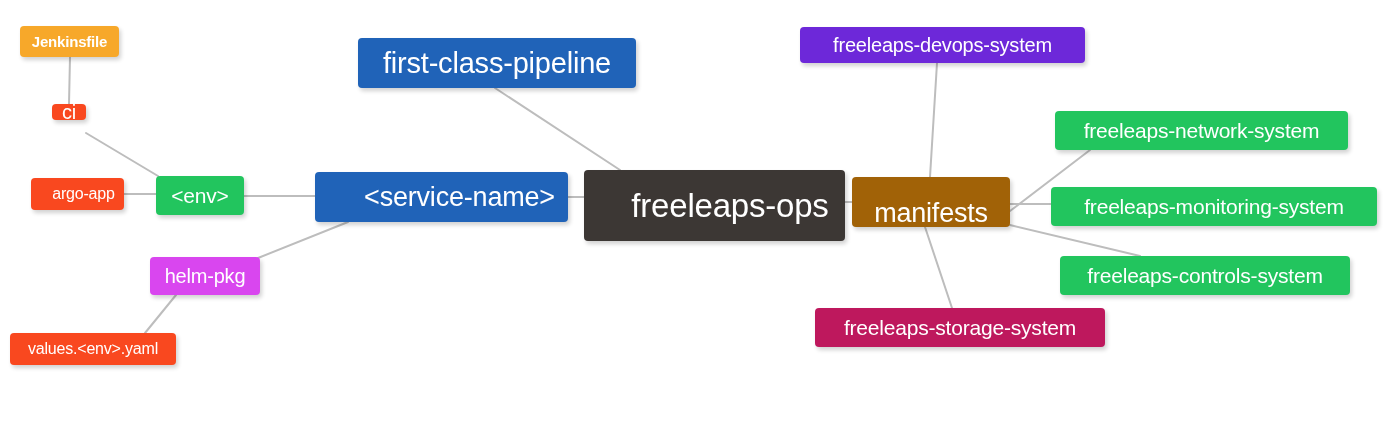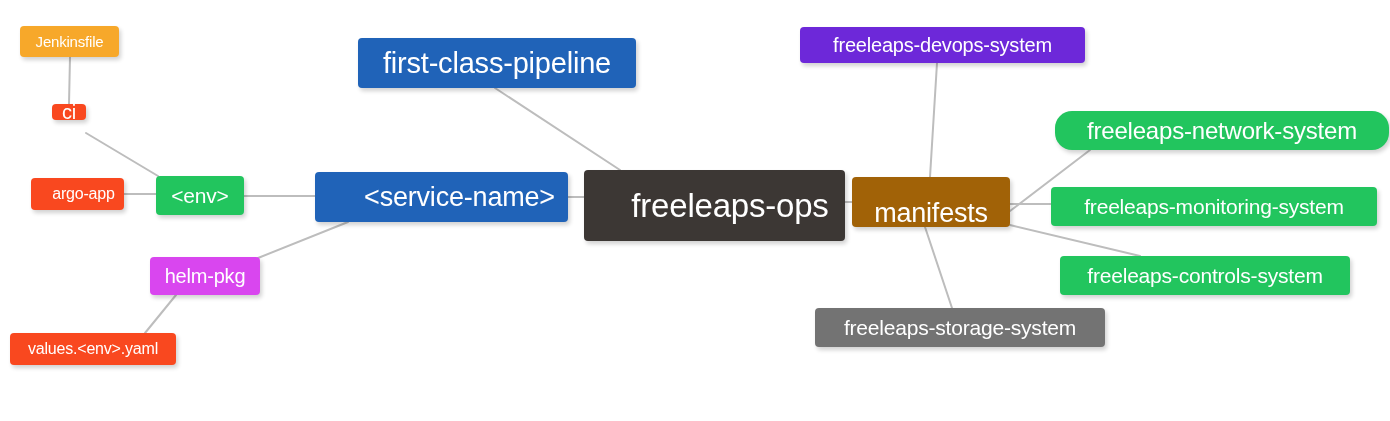--- a/index.html
+++ b/index.html
@@ -57,21 +57,21 @@
       <line x1="495" y1="88" x2="620" y2="170" stroke="#bdbdbd" stroke-width="2" stroke-linecap="round"></line>
       <line x1="568" y1="197" x2="584" y2="197" stroke="#bdbdbd" stroke-width="2" stroke-linecap="round"></line>
       <line x1="845" y1="202" x2="852" y2="202" stroke="#bdbdbd" stroke-width="2" stroke-linecap="round"></line>
       <line x1="930" y1="177" x2="937" y2="63" stroke="#bdbdbd" stroke-width="2" stroke-linecap="round"></line>
       <line x1="1010" y1="211" x2="1090" y2="150" stroke="#bdbdbd" stroke-width="2" stroke-linecap="round"></line>
       <line x1="1010" y1="204" x2="1051" y2="204" stroke="#bdbdbd" stroke-width="2" stroke-linecap="round"></line>
       <line x1="1010" y1="225" x2="1140" y2="256" stroke="#bdbdbd" stroke-width="2" stroke-linecap="round"></line>
       <line x1="925" y1="227" x2="952" y2="308" stroke="#bdbdbd" stroke-width="2" stroke-linecap="round"></line>
     </svg>
   <div id="node-layer">
-      <div class="node" style="left: 20px; top: 26px; width: 99px; height: 31px; background: rgb(247, 168, 42); font-size: 15px;">
+      <div class="node" style="left: 20px; top: 26px; width: 99px; height: 31px; background: rgb(247, 168, 42); font-size: 15px; font-weight: bold;">
         <span class="node-label">Jenkinsfile</span>
       </div>
       <div class="node" style="left: 52px; top: 104px; width: 34px; height: 16px; background: rgb(249, 72, 31); font-size: 20px;">
         <span class="node-label">ci</span>
       </div>
       <div class="node" style="left: 31px; top: 178px; width: 93px; height: 32px; background: rgb(249, 72, 31); font-size: 16px; padding-left: 12px;">
         <span class="node-label">argo-app</span>
       </div>
       <div class="node" style="left: 156px; top: 176px; width: 88px; height: 39px; background: rgb(34, 197, 94); font-size: 21px;">
         <span class="node-label">&lt;env&gt;</span>
@@ -90,26 +90,26 @@
       </div>
       <div class="node" style="left: 584px; top: 170px; width: 261px; height: 71px; background: rgb(60, 55, 52); font-size: 33px; padding-left: 31px;">
         <span class="node-label">freeleaps-ops</span>
       </div>
       <div class="node" style="left: 852px; top: 177px; width: 158px; height: 50px; background: #a16207; font-size: 27px; align-items: flex-end;">
         <span class="node-label">manifests</span>
       </div>
       <div class="node" style="left: 800px; top: 27px; width: 285px; height: 36px; background: #6d28d9; font-size: 20px;">
         <span class="node-label">freeleaps-devops-system</span>
       </div>
-      <div class="node" style="left: 1055px; top: 111px; width: 334px; height: 39px; background: rgb(34, 197, 94); font-size: 24px; border-radius: 17px;">
+      <div class="node" style="left: 1055px; top: 111px; width: 293px; height: 39px; background: rgb(34, 197, 94); font-size: 21px;">
         <span class="node-label">freeleaps-network-system</span>
       </div>
       <div class="node" style="left: 1051px; top: 187px; width: 326px; height: 39px; background: rgb(34, 197, 94); font-size: 21px;">
         <span class="node-label">freeleaps-monitoring-system</span>
       </div>
       <div class="node" style="left: 1060px; top: 256px; width: 290px; height: 39px; background: rgb(34, 197, 94); font-size: 21px;">
         <span class="node-label">freeleaps-controls-system</span>
       </div>
-      <div class="node" style="left: 815px; top: 308px; width: 290px; height: 39px; background: #737373; font-size: 21px;">
+      <div class="node" style="left: 815px; top: 308px; width: 290px; height: 39px; background: #be185d; font-size: 21px;">
         <span class="node-label">freeleaps-storage-system</span>
       </div>
     </div>
 </div>
 
 </body></html>

